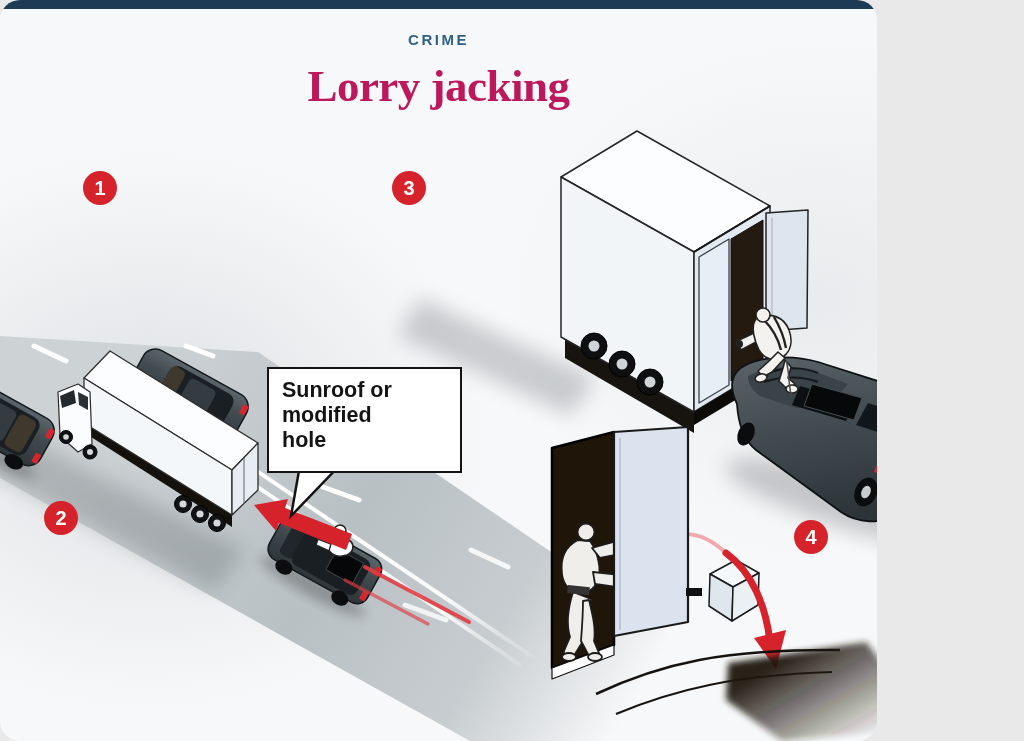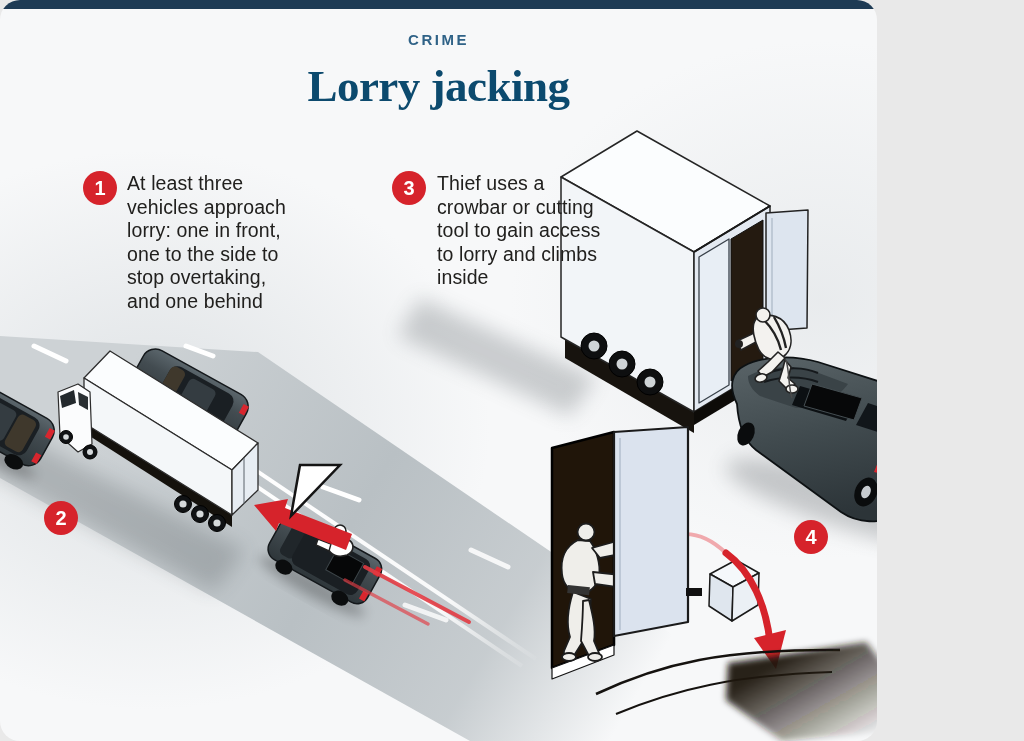--- a/index.html
+++ b/index.html
@@ -3,21 +3,21 @@
 <meta charset="utf-8">
 <style>
   html,body{margin:0;padding:0;background:#e9e9e9;}
   .stage{position:relative;width:877px;height:741px;overflow:hidden;
          background:#f7f8f9;font-family:"Liberation Sans",sans-serif;border-radius:20px;}
   .topbar{position:absolute;left:0;top:0;width:1024px;height:9px;background:var(--top-bar-navy,#1e3b55);}
   .kicker{position:absolute;left:0;right:0;top:31px;text-align:center;
           font-size:15px;font-weight:700;letter-spacing:2.5px;color:var(--kicker-blue,#2f6287);}
   .title{position:absolute;left:0;right:0;top:60px;margin:0;text-align:center;
          font-family:"Liberation Serif",serif;font-weight:700;font-size:45px;
-         letter-spacing:-0.5px;color:#0c4a6e;}
+         letter-spacing:-0.5px;color:#be185d;}
   .art{position:absolute;left:0;top:0;width:1024px;height:741px;}
   .badge{position:absolute;width:34px;height:34px;border-radius:50%;
          background:var(--accent-red,#d6232b);color:#fff;font-weight:700;font-size:20px;
          display:flex;align-items:center;justify-content:center;line-height:1;}
   .steptext{position:absolute;font-size:19.5px;line-height:23.5px;color:var(--text-color,#21201e);
             white-space:pre-line;letter-spacing:0.1px;}
   .callout{position:absolute;left:267px;top:367px;width:178px;height:89px;
            background:#fff;border:2.5px solid #141414;padding:9px 0 4px 13px;
            font-weight:700;font-size:21.5px;line-height:1.17;color:#141414;white-space:pre-line;}
   .red-fill{fill:var(--accent-red,#d6232b);}
@@ -252,31 +252,23 @@
       </g>
       <polygon points="728,663 866,642 932,727 782,741 726,700" fill="url(#vergeGrad)" filter="url(#b3)"></polygon>
     </g>
   </svg>
 
   <div class="topbar"></div>
   <div class="kicker">CRIME</div>
   <h1 class="title">Lorry jacking</h1>
 
   <span class="badge" style="left:83px;top:171px">1</span>
-  <div class="steptext" style="left:127px;top:172px">At least three
-vehicles approach
-lorry: one in front,
-one to the side to
-stop overtaking,
-and one behind</div>
 
   <span class="badge" style="left:44px;top:501px">2</span>
 
   <span class="badge" style="left:392px;top:171px">3</span>
-  <div class="steptext" style="left:437px;top:172px">Thief uses a
-crowbar or cutting
-tool to gain access
-to lorry and climbs
-inside</div>
 
   <span class="badge" style="left:794px;top:520px">4</span>
 
+  <div class="callout">Sunroof or
+modified
+hole</div>
 </div>
 
 </body></html>

